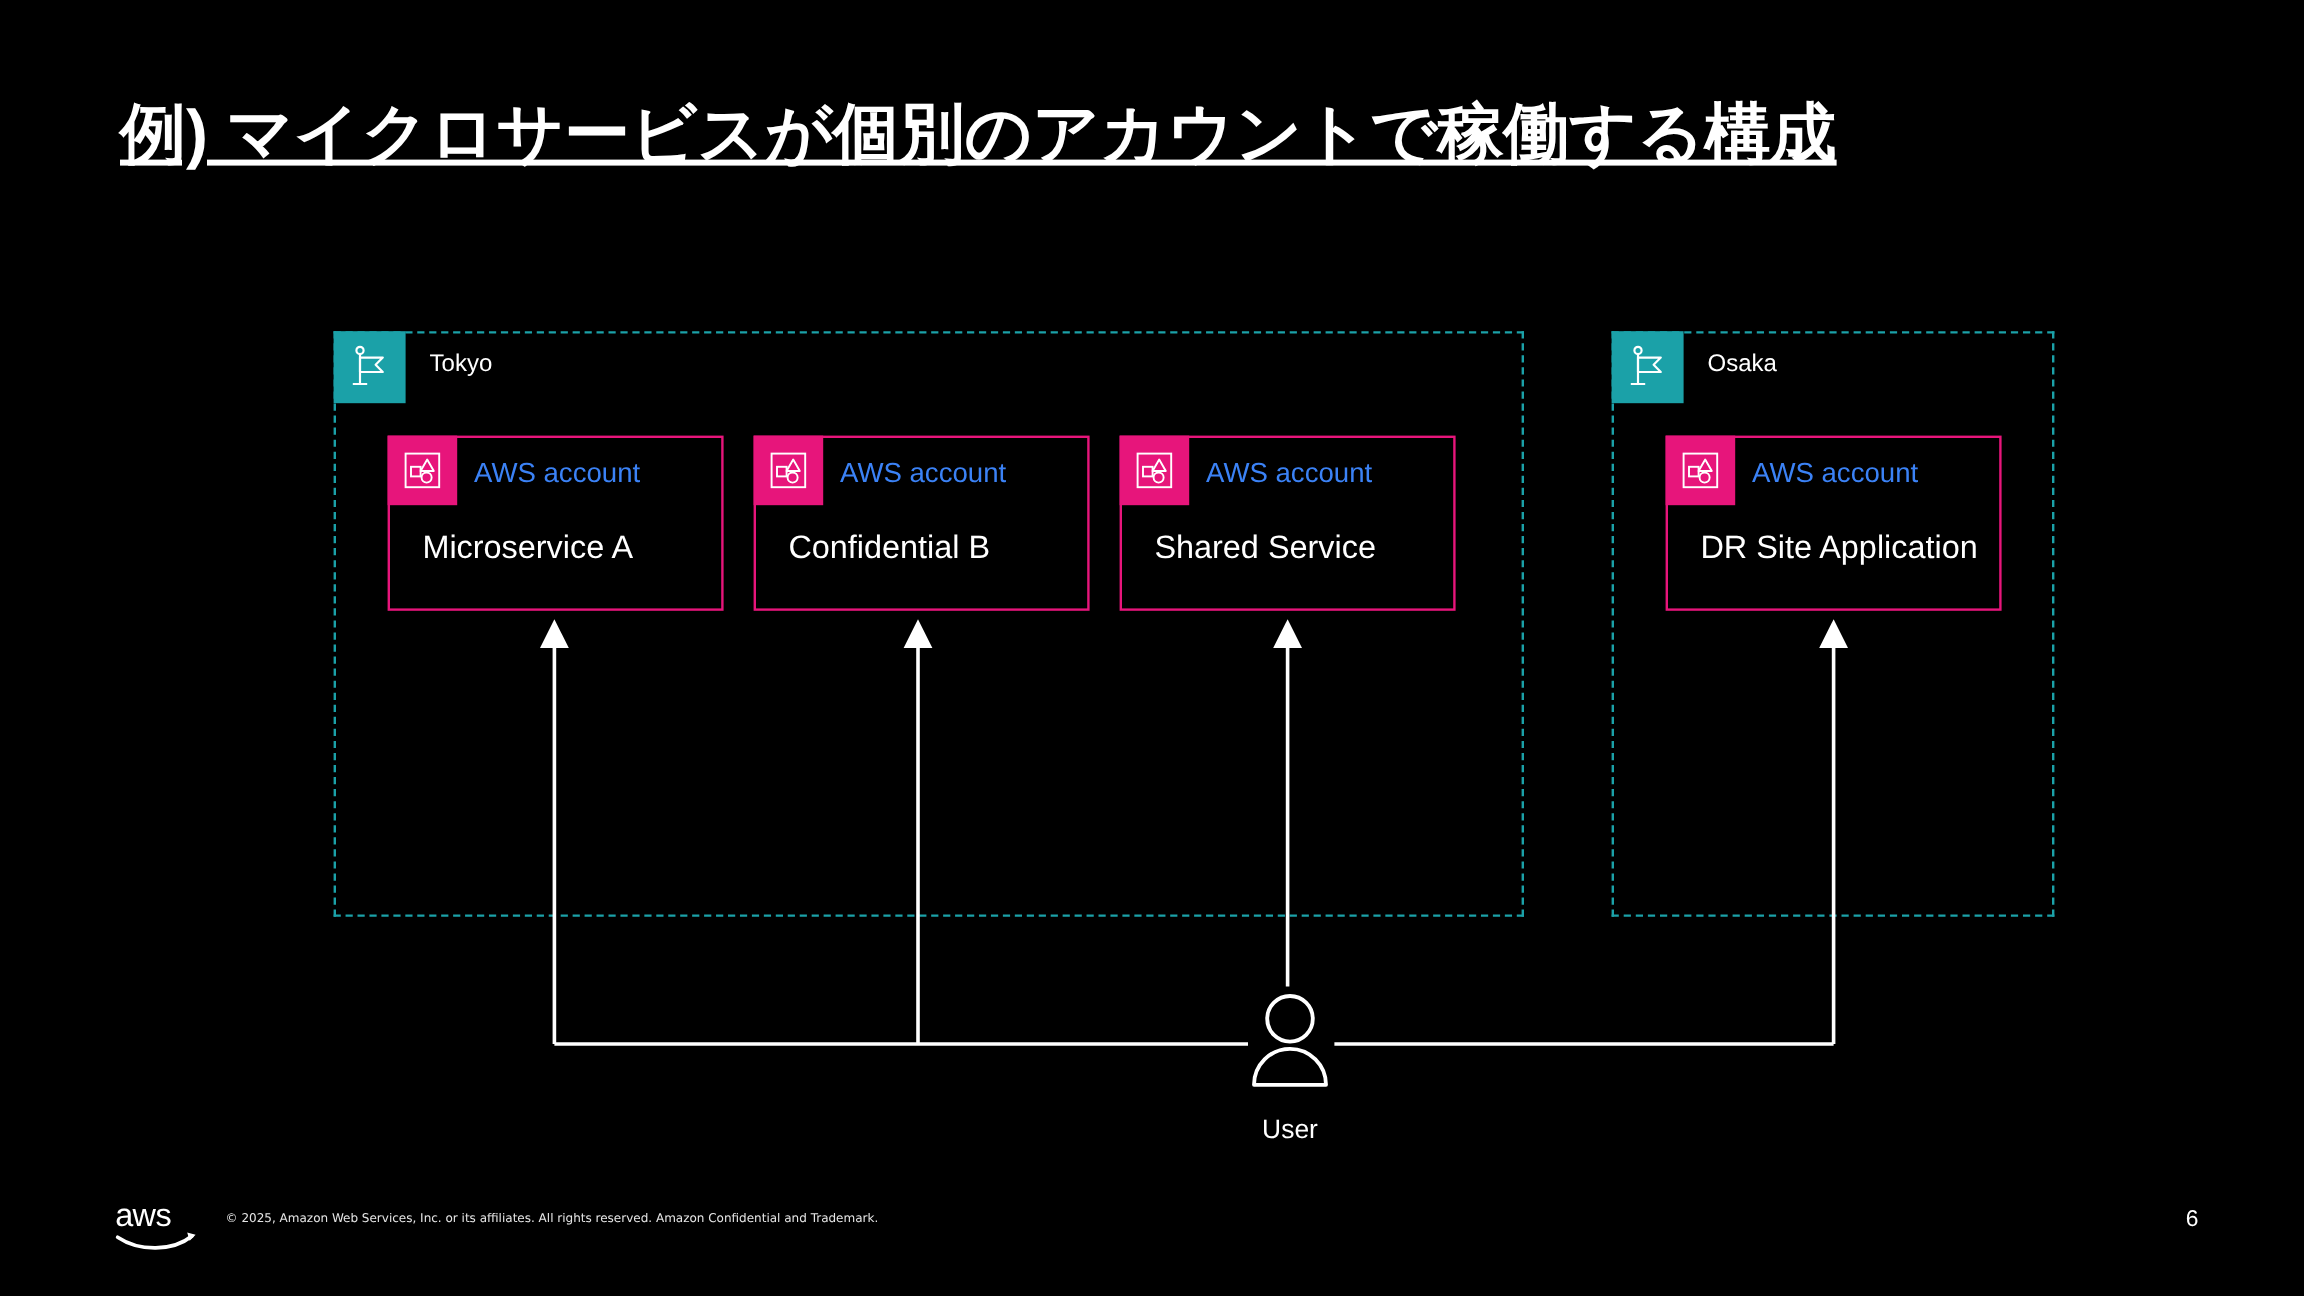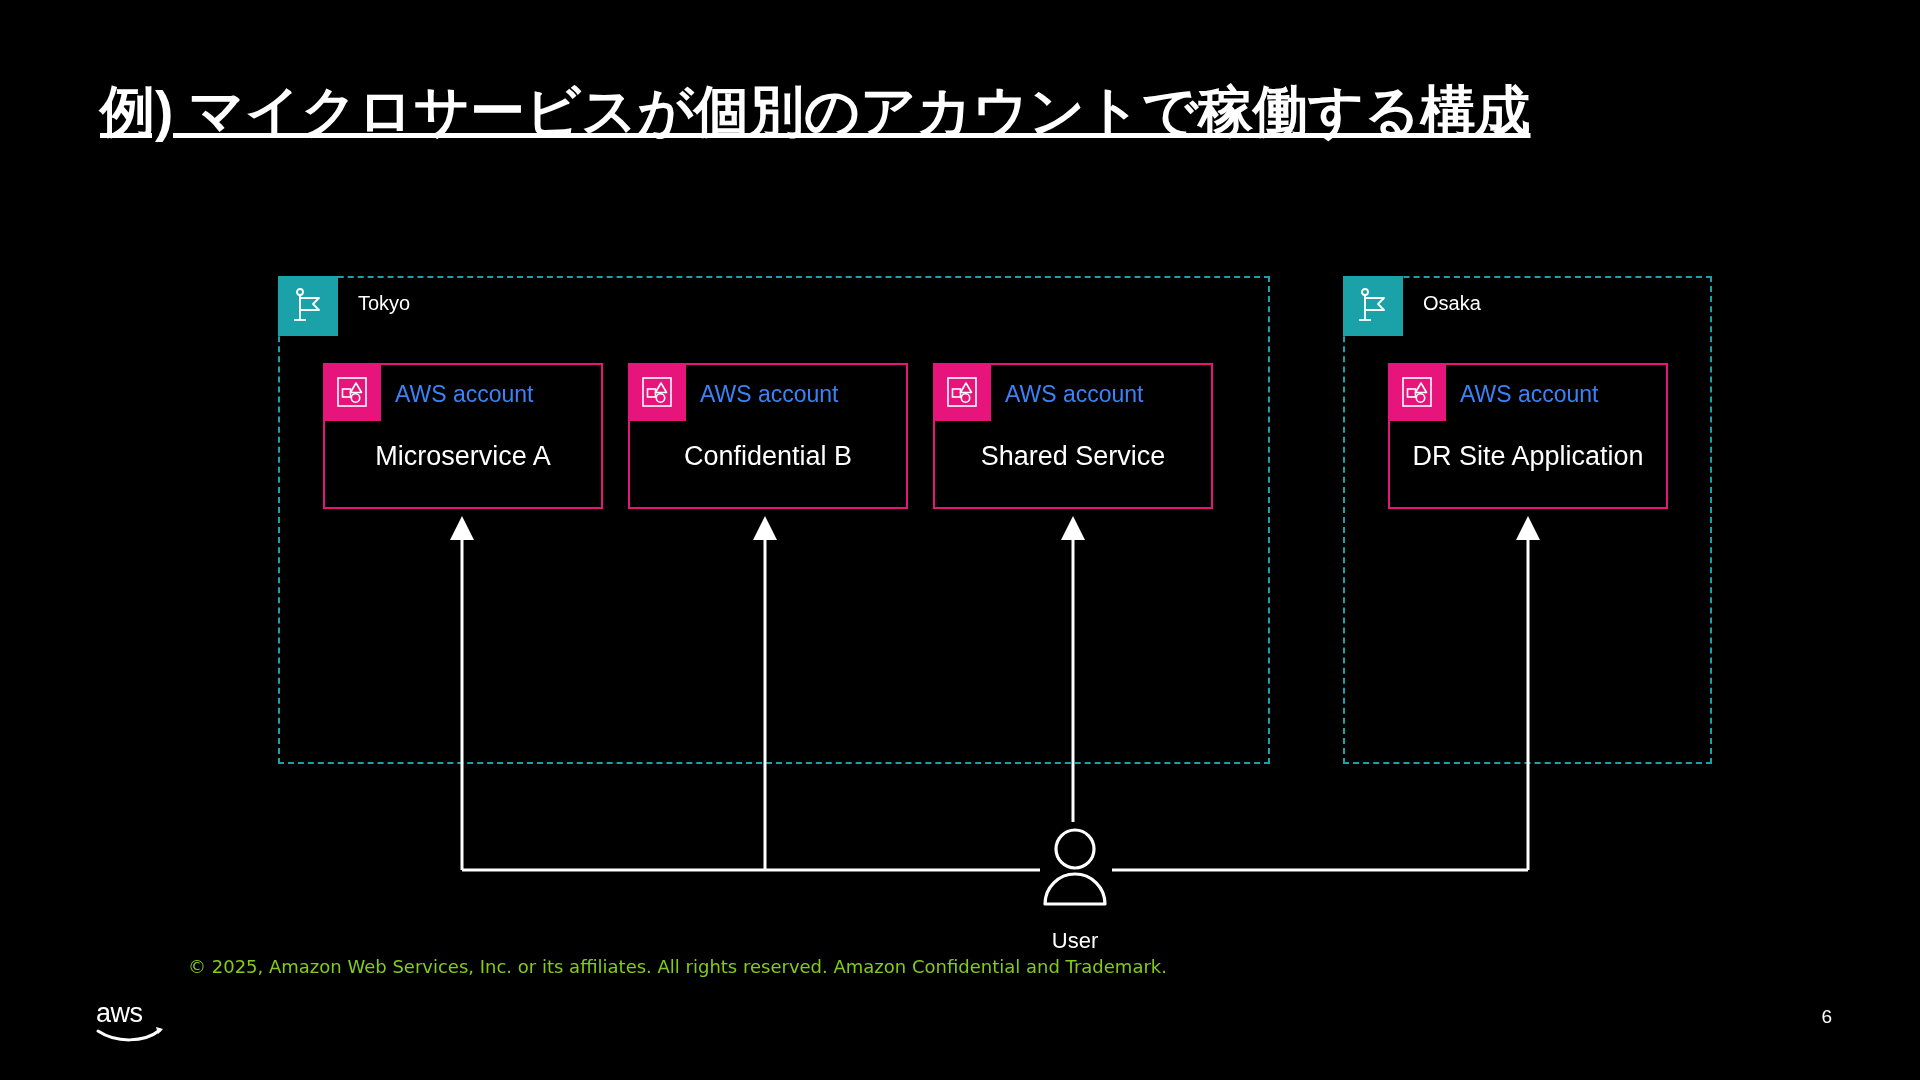--- a/index.html
+++ b/index.html
@@ -93,24 +93,25 @@
     top: 16px;
     font-size: 23px;
     color: #3b82f6;
     white-space: nowrap;
   }
   .acct-name {
     position: absolute;
     left: 0;
     right: 0;
     top: 76px;
-    text-align: center;
+    text-align: left;
     font-size: 27px;
     color: #ffffff;
     white-space: nowrap;
+    padding-left: 27px;
   }
 
   
   #connectors {
     position: absolute;
     left: 0;
     top: 0;
     width: 1920px;
     height: 1080px;
     pointer-events: none;
@@ -139,23 +140,23 @@
   #aws-logo {
     position: absolute;
     left: 94px;
     top: 997px;
     width: 74px;
     height: 46px;
   }
   #copyright {
     position: absolute;
     left: 188px;
-    top: 956px;
-    font-size: 18px;
-    color: #84cc16;
+    top: 1010px;
+    font-size: 10px;
+    color: #e5e5e5;
     white-space: nowrap;
     font-family: "DejaVu Sans", sans-serif;
   }
   #page-number {
     position: absolute;
     right: 88px;
     top: 1006px;
     font-size: 19px;
     color: #ffffff;
     text-align: right;

